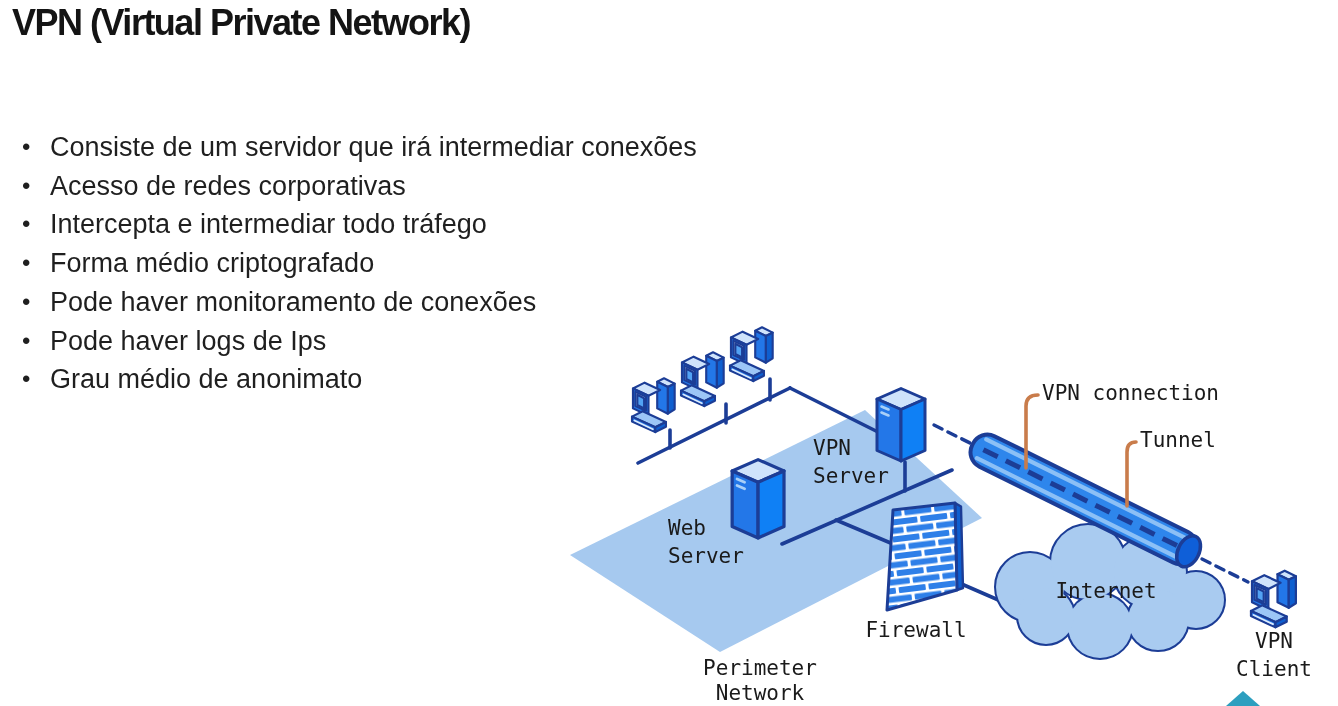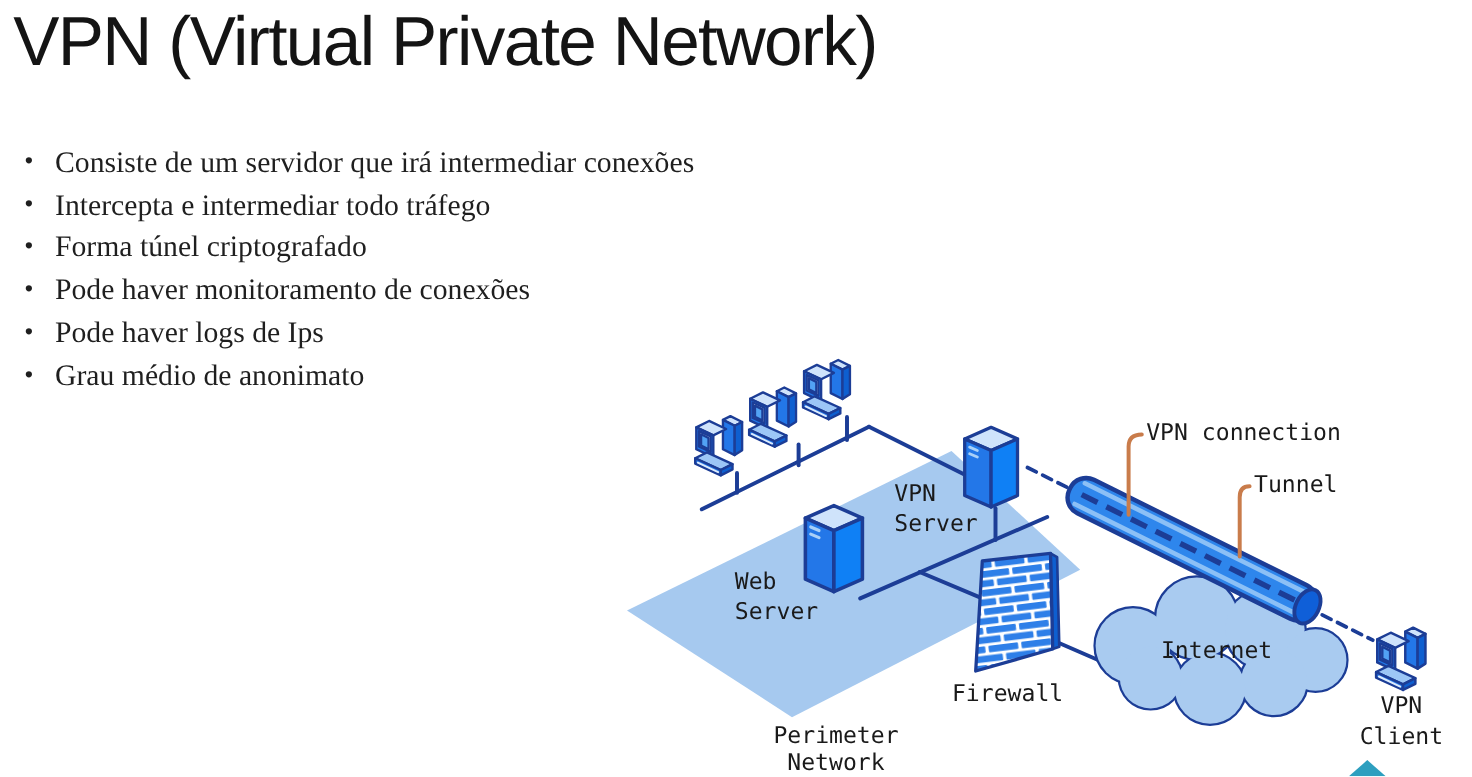--- a/index.html
+++ b/index.html
@@ -1,20 +1,20 @@
 <!DOCTYPE html>
 <html style="--outline: #1c3d96; --plane: #a6c9ef; --face-top: #cfe3fb; --face-main: #2377e8; --face-bright: #0f80f5; --face-dark: #0e5fd0; --screen: #52a2f4; --slot: #a9d0f8; --brick: #2e7fe8; --cloud: #a9cbf0; --tunnel: #2e86ec; --tunnel-stripe: #8cc0f6; --tunnel-cap: #0f5fd8; --callout: #c97c4b; --label: #1a1a1a; --logo: #2d9fbf;"><head>
 <meta charset="utf-8">
 <style>
   html,body{margin:0;padding:0;background:#fff;}
   .slide{position:relative;width:1338px;height:706px;background:#ffffff;overflow:hidden;
          font-family:"Liberation Sans",sans-serif;}
-  .title{position:absolute;left:12px;top:2px;margin:0;font-size:63px;font-weight:400;
+  .title{position:absolute;left:12px;top:2px;margin:0;font-size:36px;font-weight:700;
          letter-spacing:-1.5px;color:#141414;text-align:center;}
-  .bullets{position:absolute;left:20px;top:128px;margin:0;padding:0;list-style:none;width:620px;font-family:Liberation Serif, serif;}
+  .bullets{position:absolute;left:20px;top:128px;margin:0;padding:0;list-style:none;width:620px;}
   .bullets li{position:relative;padding-left:30px;font-size:27px;line-height:38.7px;
               color:#1f1f1f;white-space:nowrap;}
   .bullets li::before{content:"\2022";position:absolute;left:2px;top:0;font-size:24px;color:#1f1f1f;}
 
   .diagram{position:absolute;left:560px;top:300px;width:778px;height:406px;}
 
   
   .plane{fill:var(--plane);stroke:none;}
   .net-line{stroke:var(--outline);stroke-width:3.6;fill:none;stroke-linecap:round;}
   .net-dash{stroke:var(--outline);stroke-width:3.4;fill:none;stroke-linecap:round;stroke-dasharray:9 6.5;}
@@ -46,22 +46,23 @@
 </style>
 </head>
 <body>
 
 <div class="slide">
 
   <h1 class="title">VPN (Virtual Private Network)</h1>
 
   <ul class="bullets">
     <li>Consiste de um servidor que irá intermediar conexões</li>
+    <li>Acesso de redes corporativas</li>
     <li>Intercepta e intermediar todo tráfego</li>
-    <li>Forma túnel criptografado</li>
+    <li>Forma médio criptografado</li>
     <li>Pode haver monitoramento de conexões</li>
     <li>Pode haver logs de Ips</li>
     <li>Grau médio de anonimato</li>
   </ul>
 
   <svg class="diagram" viewBox="0 0 778 406">
     <defs>
       <pattern id="bricks" width="30" height="17" patternUnits="userSpaceOnUse" patternTransform="rotate(-7)">
         <rect width="30" height="17" fill="#ffffff"></rect>
         <rect class="brick" x="1" y="1" width="27" height="6" rx="1"></rect>

